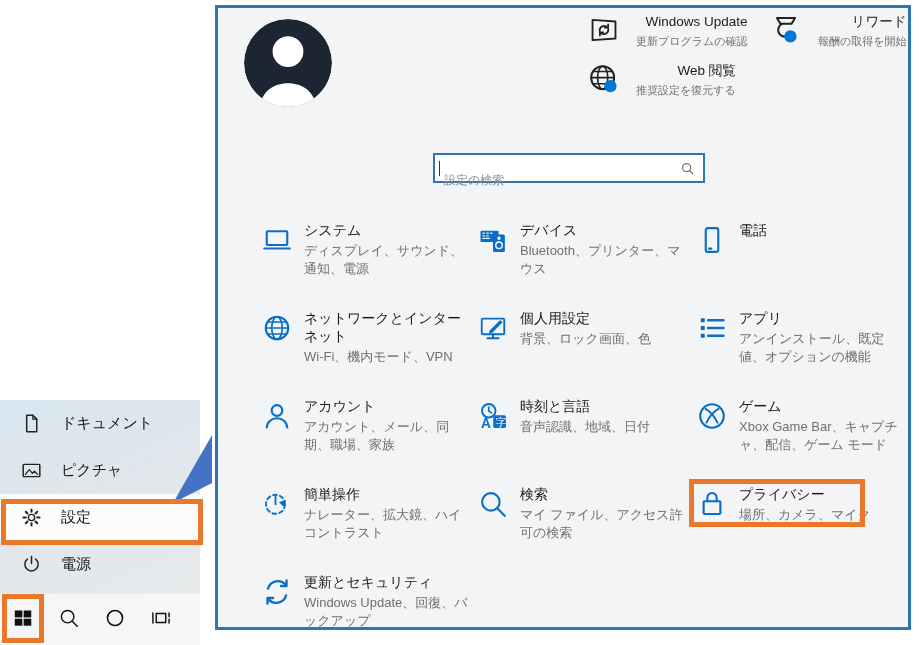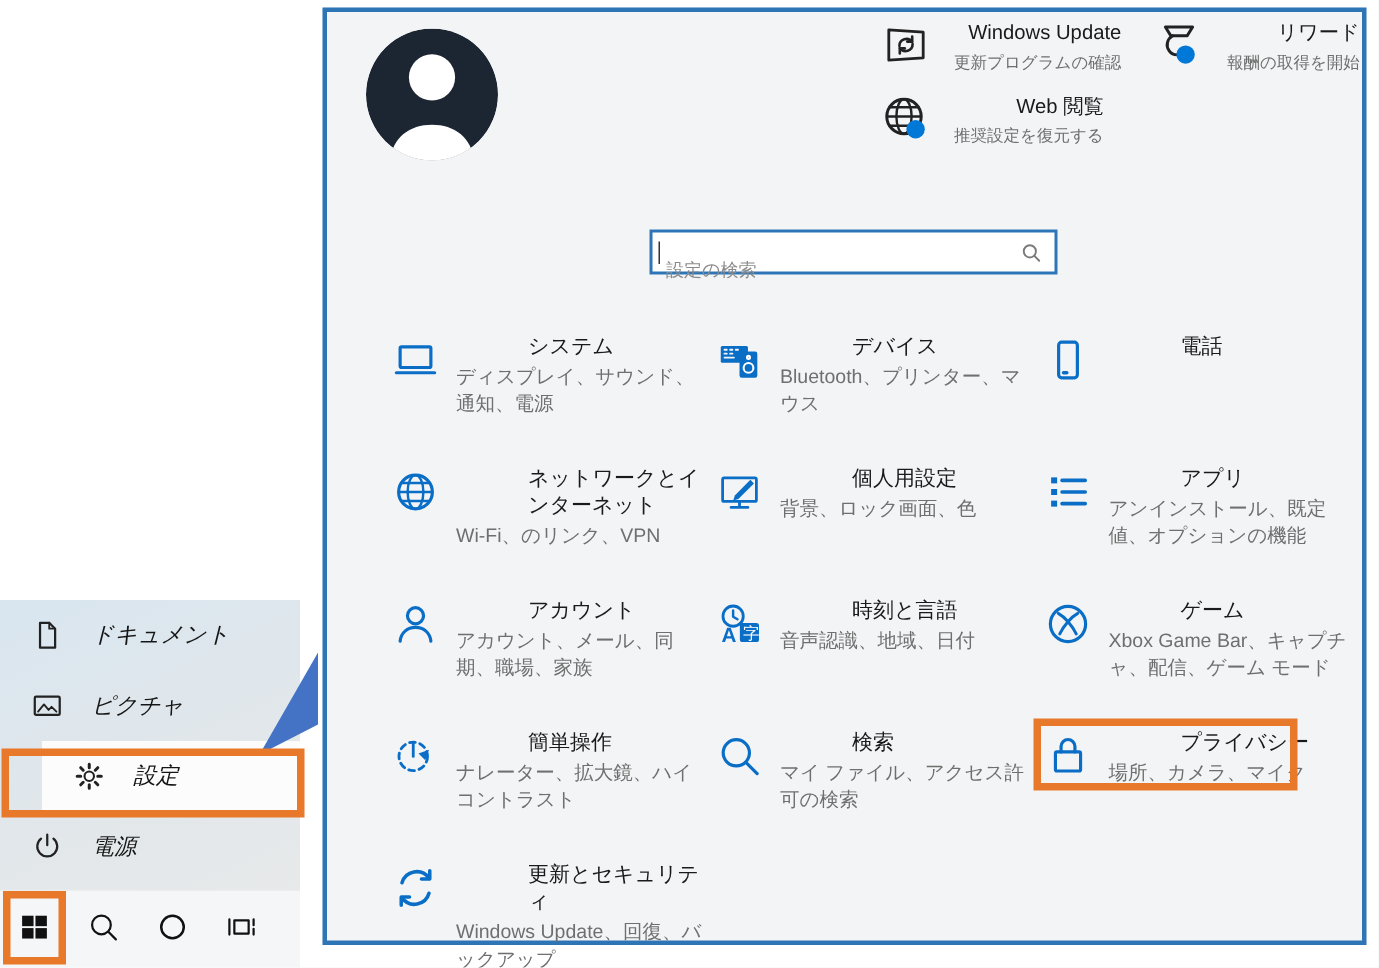--- a/index.html
+++ b/index.html
@@ -39,31 +39,30 @@
   .search-glyph{width:15px;height:15px;color:#7a7a7a;margin-right:8px;flex:0 0 auto;}
 
   .tiles-grid{
     position:absolute;left:40px;top:205px;width:648px;
     display:grid;grid-template-columns:216px 219px 213px;grid-auto-rows:88px;
   }
   .tile{display:flex;align-items:flex-start;padding:8px 0 0 4px;cursor:pointer;}
   .tile-icon{width:30px;height:30px;margin:4px 12px 0 0;color:var(--accent-blue);flex:0 0 auto;}
   .tile-icon svg{width:30px;height:30px;}
   .tile-text{display:block;width:168px;}
-  .tile-title{display:block;font-size:14px;color:var(--title-text);line-height:1.3;margin-left:48px;}
+  .tile-title{display:block;font-size:14px;color:var(--title-text);line-height:1.3;}
   .tile-sub{display:block;font-size:13px;color:var(--subtitle-text);margin-top:3px;line-height:1.4;}
 
   
   .start-menu{
     position:absolute;left:0;top:400px;width:200px;height:233px;
     background:linear-gradient(155deg,#d9e6f0 0%,#e2e7ea 55%,#e9eaea 100%);
-    font-style:italic;
   }
   .menu-item{height:47px;display:flex;align-items:center;padding-left:21px;cursor:pointer;}
-  .menu-item.active{background:#fcfcfd;margin-left:28px;}
+  .menu-item.active{background:#fcfcfd;}
   .mi-icon{width:21px;height:21px;color:#222;margin-right:19px;flex:0 0 auto;}
   .mi-icon svg{width:21px;height:21px;}
   .mi-label{font-size:15px;color:#151515;}
 
   .taskbar{
     position:absolute;left:0;top:593px;width:200px;height:52px;
     background:#f5f6f7;border-top:1px solid rgba(0,0,0,0.04);
     display:flex;align-items:center;
   }
   .tb-btn{width:46px;height:52px;display:flex;align-items:center;justify-content:center;color:#111;cursor:pointer;}
@@ -184,21 +183,21 @@
     </span>
   </div>
       <div class="tile">
     <span class="tile-icon"><svg viewBox="0 0 24 24" fill="none" stroke="currentColor" stroke-width="1.7" stroke-linecap="round" stroke-linejoin="round">
             <circle cx="12" cy="12" r="9"></circle>
             <ellipse cx="12" cy="12" rx="4.2" ry="9" stroke-width="1.3"></ellipse>
             <path d="M3.2 12h17.6M4.5 7.2h15M4.5 16.8h15" stroke-width="1.3"></path>
           </svg></span>
     <span class="tile-text">
       <span class="tile-title">ネットワークとインターネット</span>
-      <span class="tile-sub">Wi-Fi、のリンク、VPN</span>
+      <span class="tile-sub">Wi-Fi、機内モード、VPN</span>
     </span>
   </div>
       <div class="tile">
     <span class="tile-icon"><svg viewBox="0 0 24 24" fill="none" stroke="currentColor" stroke-width="1.7" stroke-linecap="round" stroke-linejoin="round">
             <rect x="3" y="4.5" width="18" height="12.5" rx="0.8" stroke-width="1.5"></rect>
             <path d="M12 17v3.2M7.5 20.2h9" stroke-width="1.5"></path>
             <g stroke="none" fill="currentColor">
               <path d="M9.5 13.8l8.3-8.3 1.9 1.9-8.3 8.3-2.7 .8z"></path>
             </g>
           </svg></span>

